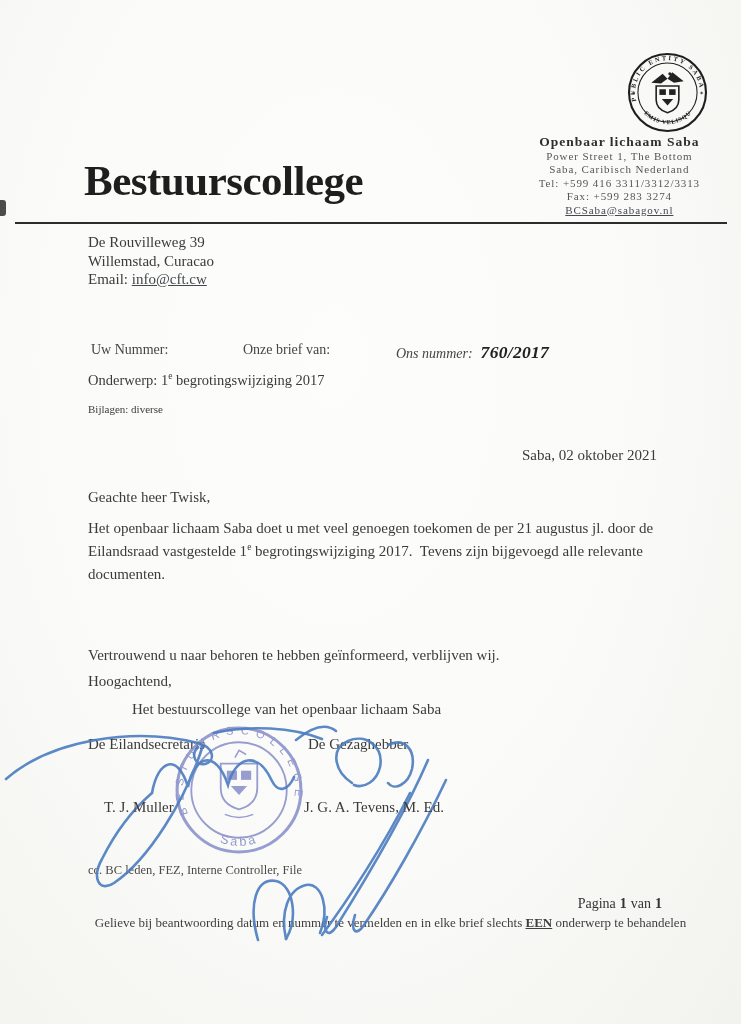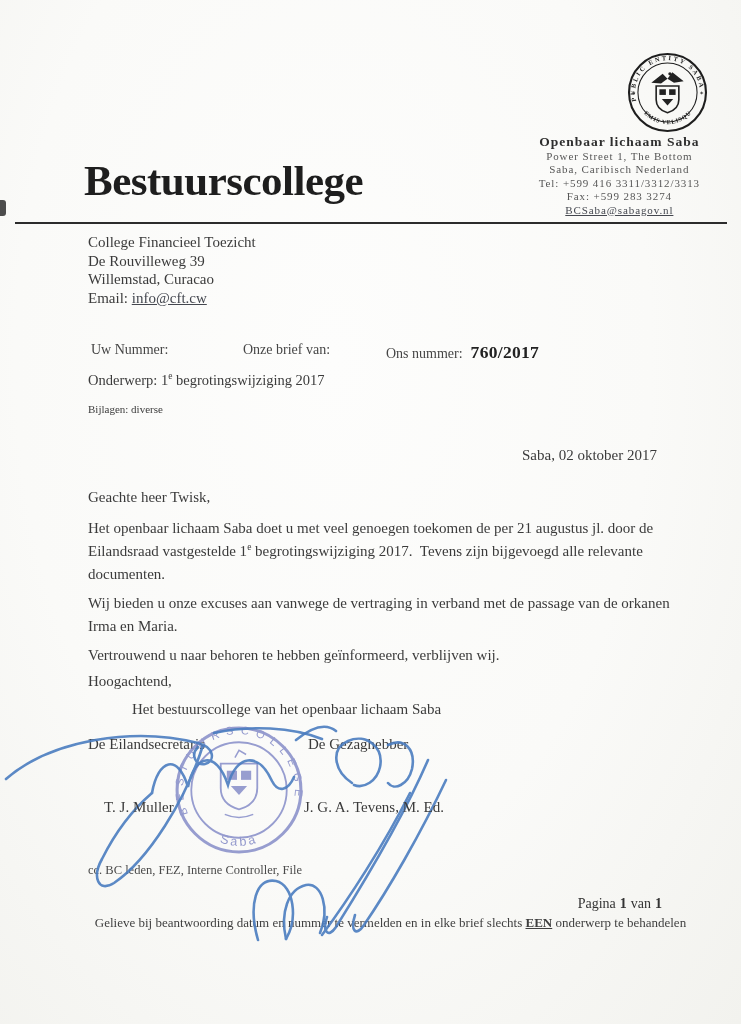--- a/index.html
+++ b/index.html
@@ -17,21 +17,21 @@
   .lh-line{font-size:11px;letter-spacing:0.9px;color:#565656;line-height:13.4px;}
   
   .title{left:84px;top:157px;font-size:43px;font-weight:bold;letter-spacing:-0.5px;color:#1e1e1e;margin:0;line-height:48px;}
   .rule{left:15px;top:222px;width:712px;height:2px;background:#2c2c2c;}
   .artifact{left:0;top:200px;width:6px;height:16px;background:#2e2e2e;opacity:.85;border-radius:0 3px 3px 0;}
   
   .recipient{left:88px;top:233px;font-size:15px;line-height:18.6px;}
   .email-link{text-decoration:underline;color:#44474f;}
   
   .ref{top:342px;font-size:14px;color:#454545;}
-  .ref-1{left:91px;} .ref-2{left:243px;} .ref-3{left:386px;}
+  .ref-1{left:91px;} .ref-2{left:243px;} .ref-3{left:396px;font-style:italic;}
   .ref-value{font-size:17.5px;font-weight:bold;color:#222;margin-left:8px;letter-spacing:.3px;}
   .subject{left:88px;top:372px;font-size:14.5px;}
   .attachments{left:88px;top:403px;font-size:11px;}
   sup.e{vertical-align:super;font-size:9.5px;line-height:0;}
   
   .dateline{top:447px;right:84px;font-size:15px;}
   .salutation{left:88px;top:489px;font-size:15px;}
   .par{left:88px;width:594px;font-size:15px;line-height:22.8px;margin:0;white-space:pre-wrap;}
   .p1{top:517px;} .p2{top:592px;} .p3{top:644px;}
   .closing{left:88px;top:673px;font-size:15px;}
@@ -87,36 +87,34 @@
     <div class="lh-line">Saba, Caribisch Nederland</div>
     <div class="lh-line">Tel: +599 416 3311/3312/3313</div>
     <div class="lh-line">Fax: +599 283 3274</div>
     <div class="lh-line email-link">BCSaba@sabagov.nl</div>
   </div>
 
   <h1 class="abs title">Bestuurscollege</h1>
   <div class="abs rule"></div>
 
   <div class="abs recipient">
-    <div>College Financieel Toezicht</div>
     <div>De Rouvilleweg 39</div>
     <div>Willemstad, Curacao</div>
     <div><span>Email:</span> <span class="email-link">info@cft.cw</span></div>
   </div>
 
   <div class="abs ref ref-1">Uw Nummer:</div>
   <div class="abs ref ref-2">Onze brief van:</div>
   <div class="abs ref ref-3"><span>Ons nummer:</span><span class="ref-value">760/2017</span></div>
   <div class="abs subject"><span>Onderwerp: 1</span><sup class="e">e</sup><span> begrotingswijziging 2017</span></div>
   <div class="abs attachments">Bijlagen: diverse</div>
 
-  <div class="abs dateline">Saba, 02 oktober 2017</div>
+  <div class="abs dateline">Saba, 02 oktober 2021</div>
   <div class="abs salutation">Geachte heer Twisk,</div>
   <p class="abs par p1"><span>Het openbaar lichaam Saba doet u met veel genoegen toekomen de per 21 augustus jl. door de Eilandsraad vastgestelde 1</span><sup class="e">e</sup><span> begrotingswijziging 2017.  Tevens zijn bijgevoegd alle relevante documenten.</span></p>
-  <p class="abs par p2">Wij bieden u onze excuses aan vanwege de vertraging in verband met de passage van de orkanen Irma en Maria.</p>
   <p class="abs par p3">Vertrouwend u naar behoren te hebben geïnformeerd, verblijven wij.</p>
   <div class="abs closing">Hoogachtend,</div>
   <div class="abs signoff">Het bestuurscollege van het openbaar lichaam Saba</div>
 
   <div class="abs role role-l">De Eilandsecretaris</div>
   <div class="abs role role-r">De Gezaghebber</div>
   <div class="abs name name-l">T. J. Muller</div>
   <div class="abs name name-r">J. G. A. Tevens, M. Ed.</div>
   <div class="abs cc">cc. BC leden, FEZ, Interne Controller, File</div>
 

